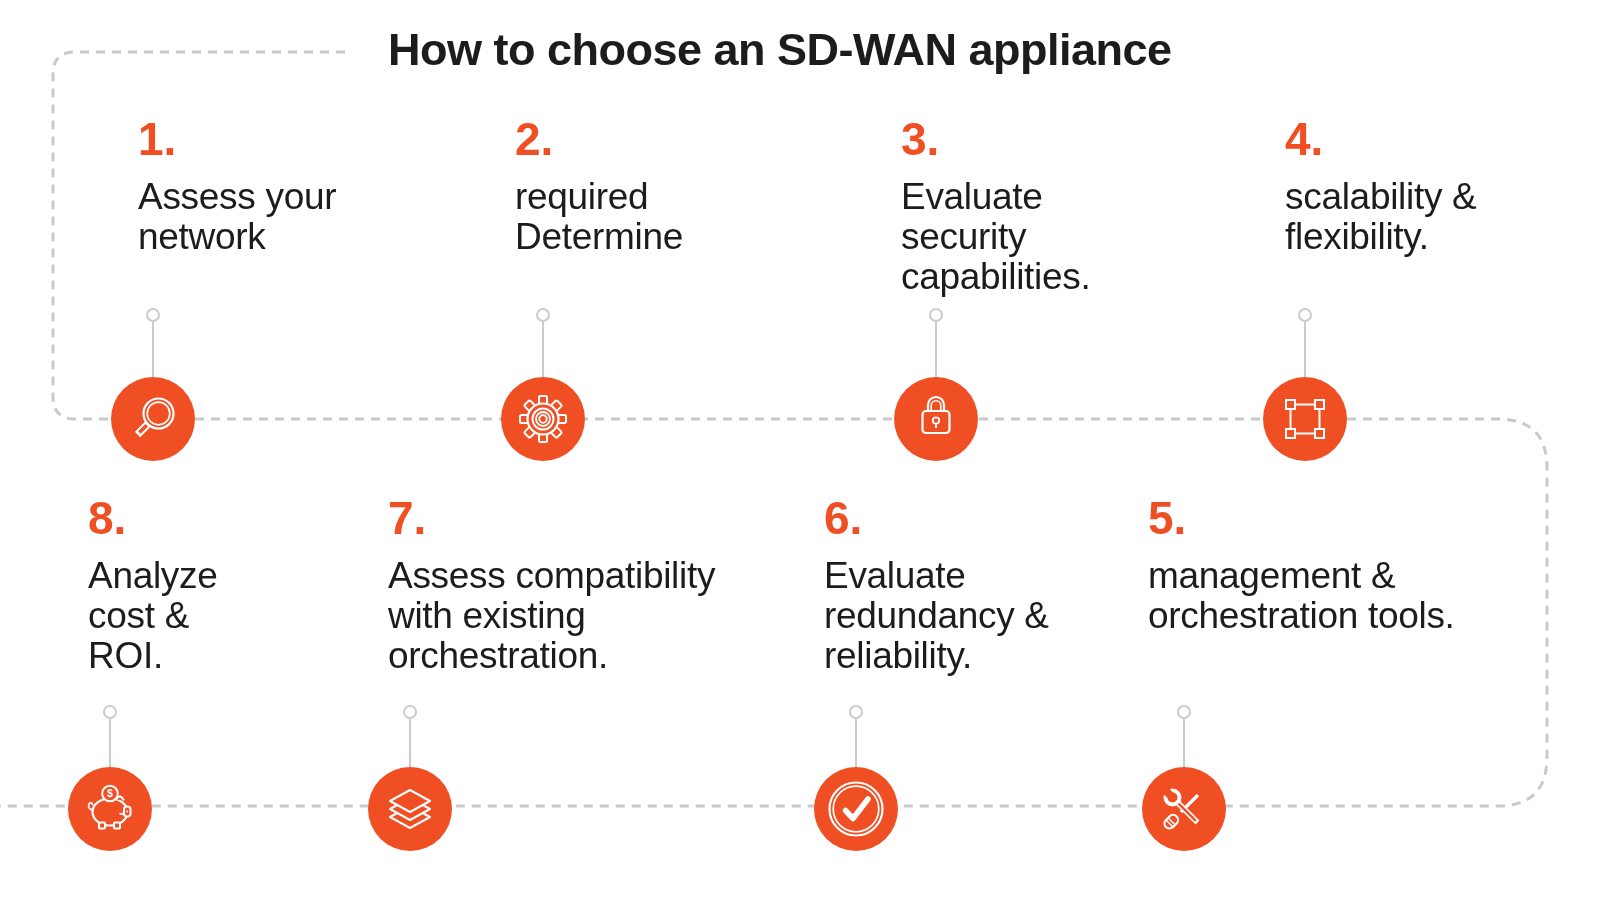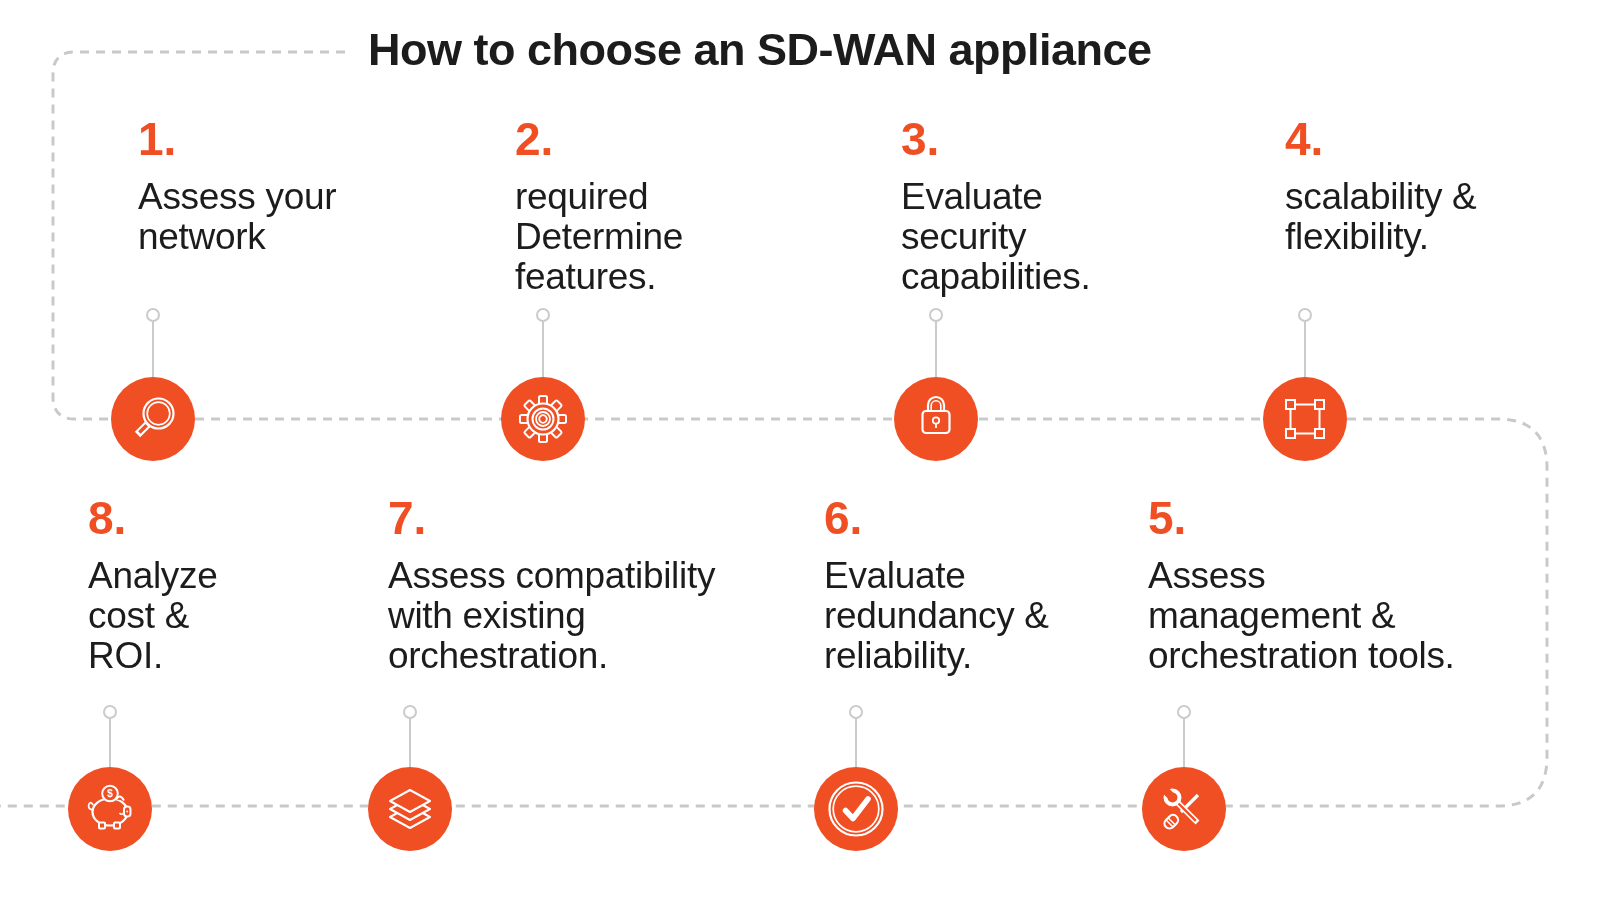--- a/index.html
+++ b/index.html
@@ -2,21 +2,21 @@
 <html style="--accent: #F04E23; --ink: #1C1C1C; --line: #C9C9C9;"><head>
 <meta charset="utf-8">
 <style>
   html,body{margin:0;padding:0;background:#ffffff;}
   .canvas{
     position:relative;width:1600px;height:903px;background:#fff;overflow:hidden;
     font-family:"Liberation Sans", sans-serif;
   }
   .path-layer{position:absolute;left:0;top:0;z-index:1;}
   .title{
-    position:absolute;left:368px;top:24px;margin:0;z-index:3;
+    position:absolute;left:388px;top:24px;margin:0;z-index:3;
     font-size:45px;font-weight:700;letter-spacing:-0.5px;color:var(--ink);
     white-space:nowrap;
   }
   .step{position:absolute;z-index:3;}
   .step .num{
     font-size:46px;font-weight:700;line-height:1;color:var(--accent);
     margin:0 0 15px 0;
   }
   .step .lines span{
     display:block;font-size:37px;line-height:40px;color:var(--ink);
@@ -59,21 +59,20 @@
     <div class="lines">
       <span>Assess your</span>
       <span>network</span>
     </div>
   </div>
   <div class="step" style="left:515px;top:116px">
     <div class="num">2.</div>
     <div class="lines">
       <span>required</span>
       <span>Determine</span>
-      <span>features.</span>
     </div>
   </div>
   <div class="step" style="left:901px;top:116px">
     <div class="num">3.</div>
     <div class="lines">
       <span>Evaluate</span>
       <span>security</span>
       <span>capabilities.</span>
     </div>
   </div>
@@ -81,21 +80,20 @@
     <div class="num">4.</div>
     <div class="lines">
       <span>scalability &amp;</span>
       <span>flexibility.</span>
     </div>
   </div>
 
   <div class="step" style="left:1148px;top:495px">
     <div class="num">5.</div>
     <div class="lines">
-      <span>Assess</span>
       <span>management &amp;</span>
       <span>orchestration tools.</span>
     </div>
   </div>
   <div class="step" style="left:824px;top:495px">
     <div class="num">6.</div>
     <div class="lines">
       <span>Evaluate</span>
       <span>redundancy &amp;</span>
       <span>reliability.</span>

